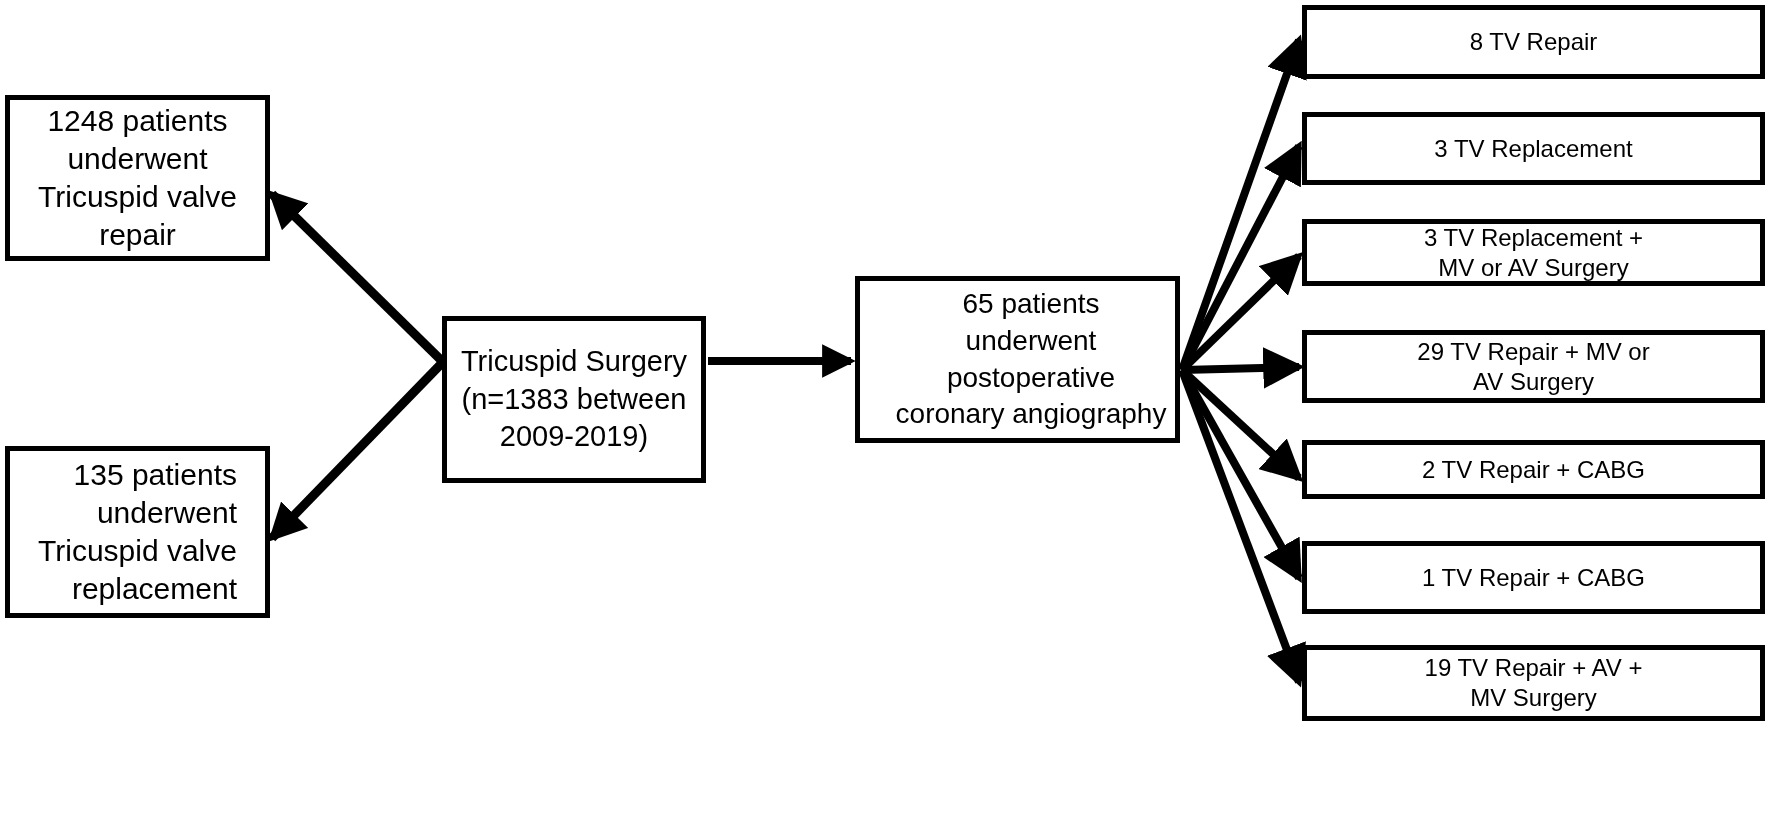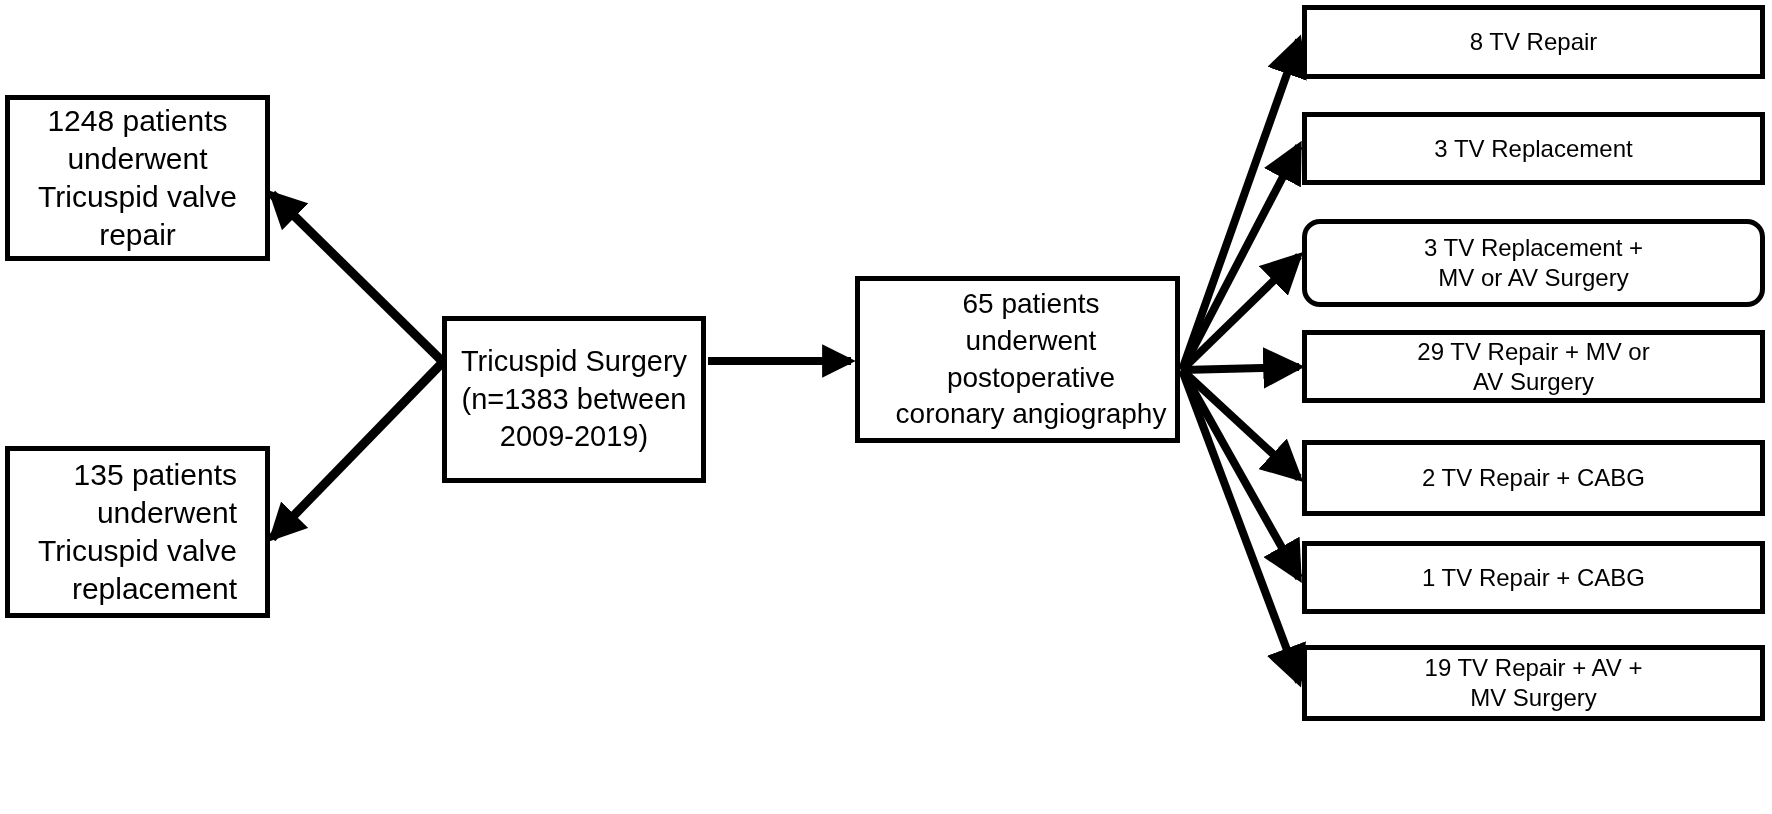--- a/index.html
+++ b/index.html
@@ -74,23 +74,23 @@
   
   .node.outcome {
     left: 1302px;
     width: 463px;
     font-size: 24px;
     border-width: 5px;
     line-height: 1.25;
   }
   #out-0 { top: 5px;   height: 74px; }
   #out-1 { top: 112px; height: 73px; }
-  #out-2 { top: 219px; height: 88px; border-radius: 18px; }
+  #out-2 { top: 219px; height: 67px; }
   #out-3 { top: 330px; height: 73px; }
-  #out-4 { top: 440px; height: 76px; }
+  #out-4 { top: 440px; height: 59px; }
   #out-5 { top: 541px; height: 73px; }
   #out-6 { top: 645px; height: 76px; }
 </style>
 </head>
 <body>
 
 <div id="canvas">
 
   <svg id="arrow-layer" viewBox="0 0 1772 814" width="1772" height="814" xmlns="http://www.w3.org/2000/svg">
     <defs>

